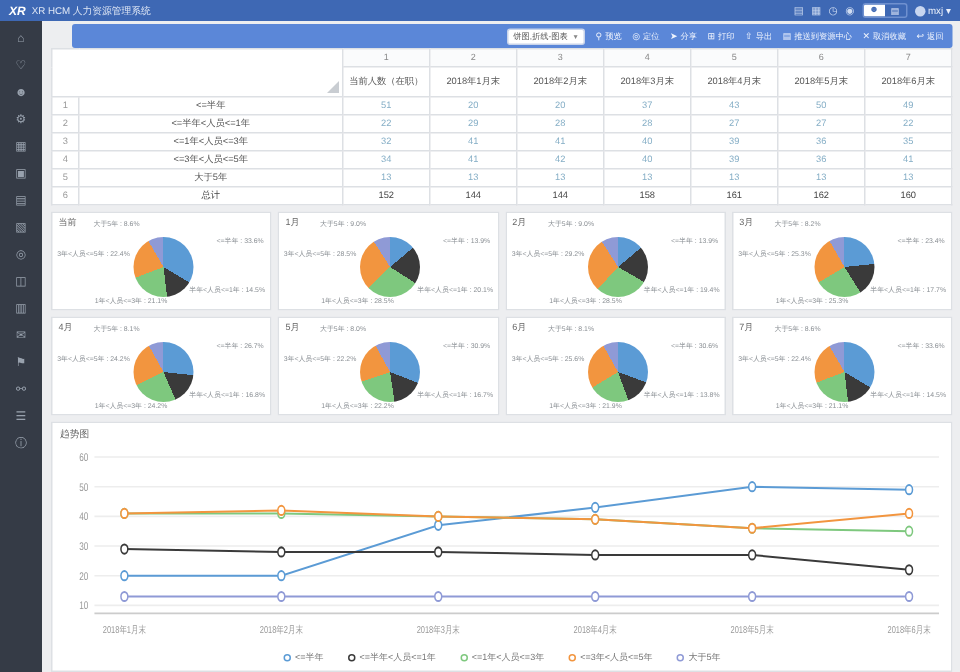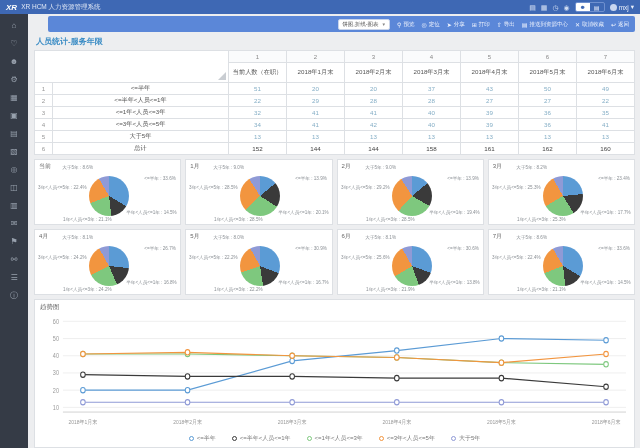--- a/index.html
+++ b/index.html
@@ -160,21 +160,20 @@
             <span class="g">✕</span>
             <span>取消收藏</span>
           </span>
           <span class="tbar-btn">
             <span class="g">↩</span>
             <span>返回</span>
           </span>
         </span>
     </div>
 
-    <div class="page-title">人员统计-服务年限</div>
 
     <div class="table-card">
       <table>
         <colgroup id="table-cols">
             <col class="c-idx">
             <col class="c-lbl">
             <col>
             <col>
             <col>
             <col>

